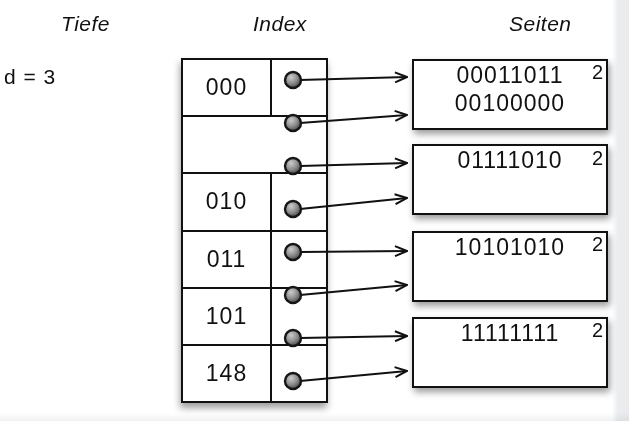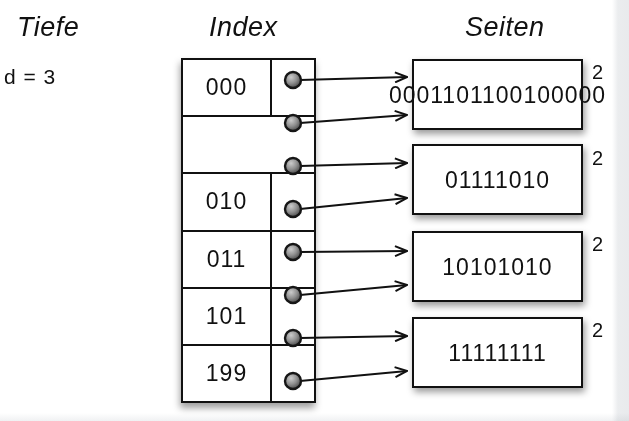--- a/index.html
+++ b/index.html
@@ -1,48 +1,48 @@
 <!DOCTYPE html>
 <html><head>
 <meta charset="utf-8">
 <style>
   html,body { margin:0; padding:0; background:#ffffff; }
   .canvas {
     position:relative; width:629px; height:421px; background:#ffffff;
     font-family:"Liberation Sans", sans-serif; color:#111; overflow:hidden;
   }
   .hdr {
-    position:absolute; top:12px; font-style:italic; font-size:27px;
-    letter-spacing:0.5px; white-space:nowrap;
+    position:absolute; top:12px; font-style:italic; font-size:21px;
+    letter-spacing:0.5px; white-space:nowrap;margin-left:44px;
   }
   .hdr-tiefe  { left:17px; }
   .hdr-index  { left:209px; }
   .hdr-seiten { left:465px; }
   .depth-value {
     position:absolute; left:4px; top:65px; font-size:21px; font-weight:400;
     letter-spacing:1px; white-space:nowrap;
   }
   .index-table {
-    position:absolute; left:181px; top:58px; width:135px; height:345px;
+    position:absolute; left:181px; top:58px; width:147px; height:345px;
     box-sizing:border-box; border:2px solid #111; background:#fff;
     display:flex; flex-direction:column;
     box-shadow:-1px 5px 7px rgba(0,0,0,0.38);
   }
   .irow { flex:1 1 0; display:flex; border-bottom:2px solid #111; min-height:0; }
   .irow:last-child { border-bottom:none; }
   .ikey {
     width:89px; box-sizing:border-box; border-right:2px solid #111;
     display:flex; align-items:center; justify-content:center;
     font-size:23px; letter-spacing:1px;
   }
   .iptr { flex:1 1 0; }
   .page {
-    position:absolute; left:412px; width:171px; height:71px;
+    position:absolute; left:412px; width:196px; height:71px;
     box-sizing:border-box; border:2px solid #111; background:#fff;
-    display:flex; flex-direction:row; align-items:center; justify-content:center;
+    display:flex; flex-direction:column; align-items:center; 
     box-shadow:2px 4px 7px rgba(0,0,0,0.40);
   }
   .pline { font-size:23px; line-height:28px; letter-spacing:1px; }
   .ldepth { position:absolute; left:592px; font-size:20px; }
   .arrow-layer {
     position:absolute; left:0; top:0; width:629px; height:421px;
     z-index:5; pointer-events:none;
   }
   .edge-right {
     position:absolute; right:0; top:0; width:17px; height:100%;
@@ -77,21 +77,21 @@
     </div>
     <div class="irow">
       <div class="ikey">011</div>
       <div class="iptr"></div>
     </div>
     <div class="irow">
       <div class="ikey">101</div>
       <div class="iptr"></div>
     </div>
     <div class="irow">
-      <div class="ikey">199</div>
+      <div class="ikey">148</div>
       <div class="iptr"></div>
     </div>
   </div>
 
   <div class="page" style="top:59px">
     <div class="pline">00011011</div>
     <div class="pline">00100000</div>
   </div>
   <div class="page" style="top:144px">
     <div class="pline">01111010</div>

